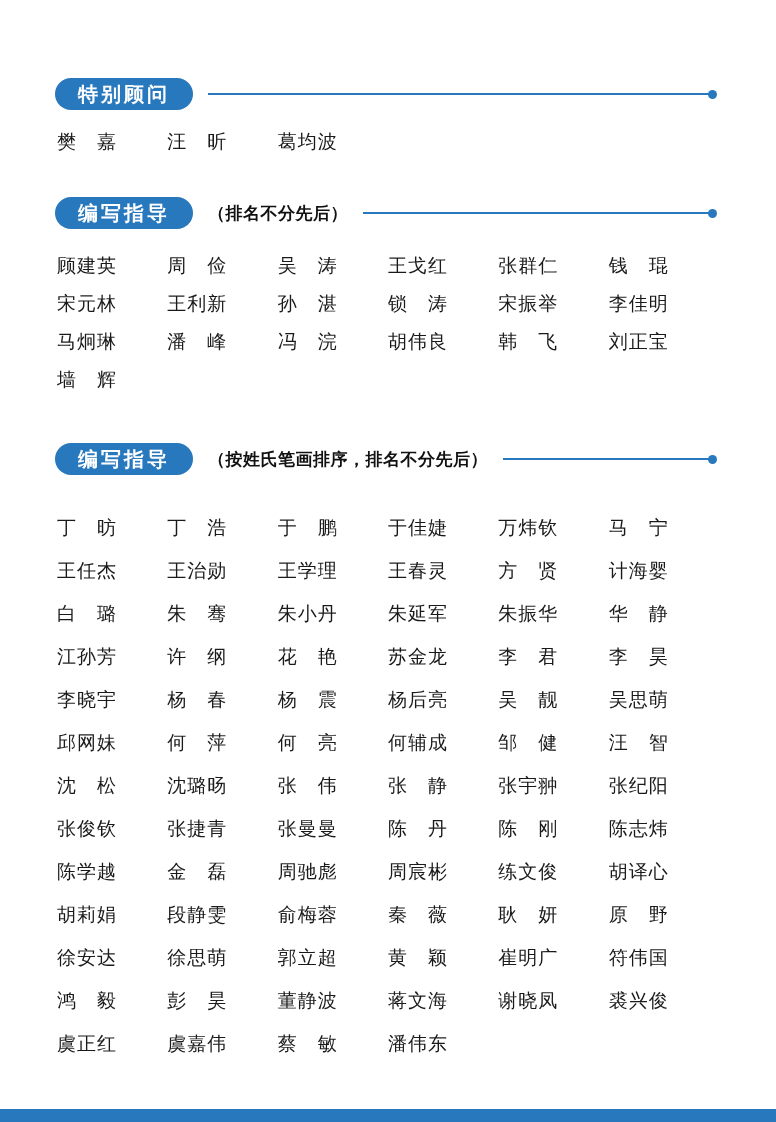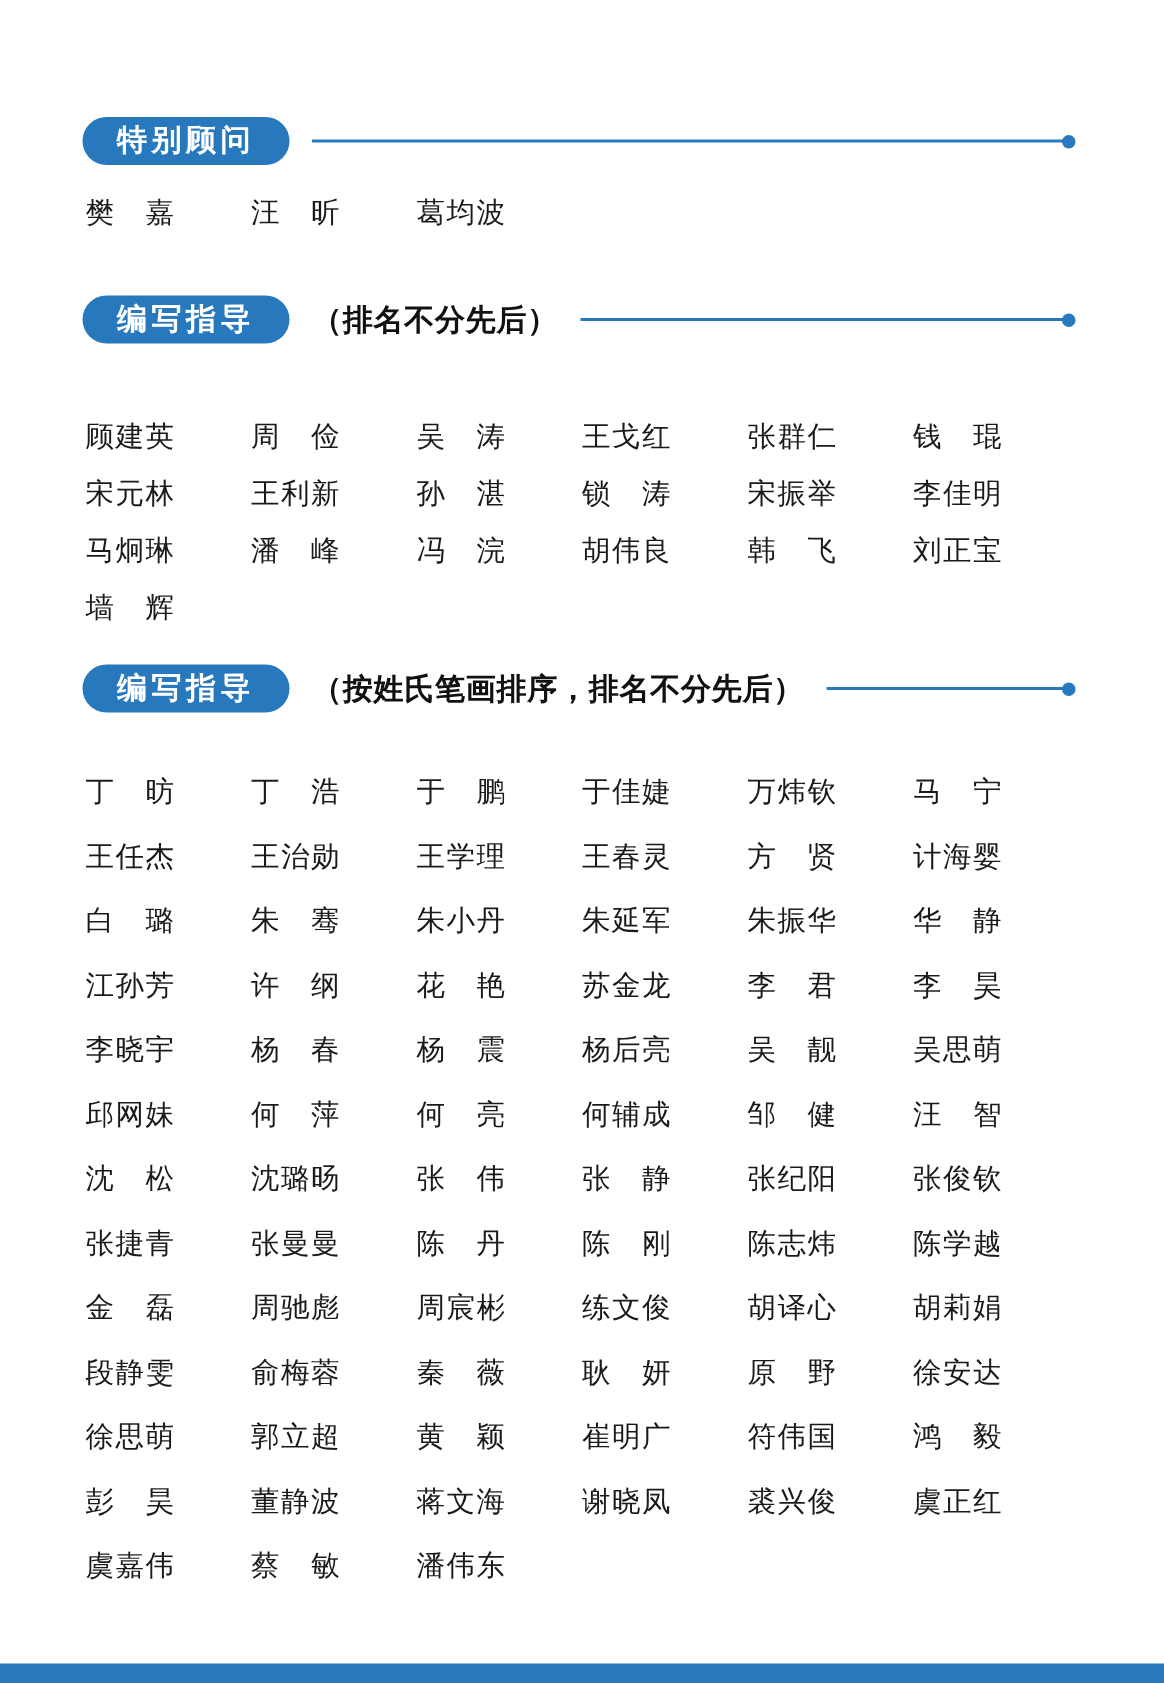--- a/index.html
+++ b/index.html
@@ -30,21 +30,21 @@
     font-size: 20px;
     letter-spacing: 3px;
     line-height: 32px;
     height: 32px;
     padding: 0 23px;
     border-radius: 17px;
     white-space: nowrap;
     flex: 0 0 auto;
   }
   .note {
-    font-size: 20px;
+    font-size: 17px;
     font-weight: 600;
     color: #111111;
     letter-spacing: 0.5px;
     white-space: nowrap;
     flex: 0 0 auto;
   }
   .line-wrap {
     flex: 1 1 auto;
     display: flex;
     align-items: center;
@@ -103,21 +103,21 @@
     </div>
 
   <div class="header" style="top:197px">
     <span class="pill">编写指导</span>
     <span class="note">（排名不分先后）</span>
     <span class="line-wrap">
       <span class="rule"></span>
       <span class="dot"></span>
     </span>
   </div>
-  <div class="grid rows38" style="top:272px">
+  <div class="grid rows38" style="top:247px">
       <span class="name">顾建英</span>
       <span class="name">周　俭</span>
       <span class="name">吴　涛</span>
       <span class="name">王戈红</span>
       <span class="name">张群仁</span>
       <span class="name">钱　琨</span>
       <span class="name">宋元林</span>
       <span class="name">王利新</span>
       <span class="name">孙　湛</span>
       <span class="name">锁　涛</span>
@@ -174,20 +174,21 @@
       <span class="name">邱网妹</span>
       <span class="name">何　萍</span>
       <span class="name">何　亮</span>
       <span class="name">何辅成</span>
       <span class="name">邹　健</span>
       <span class="name">汪　智</span>
       <span class="name">沈　松</span>
       <span class="name">沈璐旸</span>
       <span class="name">张　伟</span>
       <span class="name">张　静</span>
+      <span class="name">张宇翀</span>
       <span class="name">张纪阳</span>
       <span class="name">张俊钦</span>
       <span class="name">张捷青</span>
       <span class="name">张曼曼</span>
       <span class="name">陈　丹</span>
       <span class="name">陈　刚</span>
       <span class="name">陈志炜</span>
       <span class="name">陈学越</span>
       <span class="name">金　磊</span>
       <span class="name">周驰彪</span>

